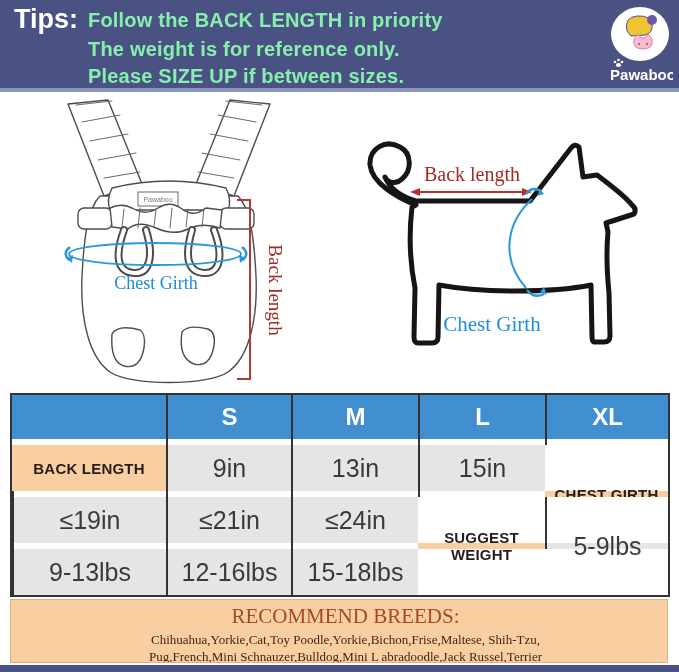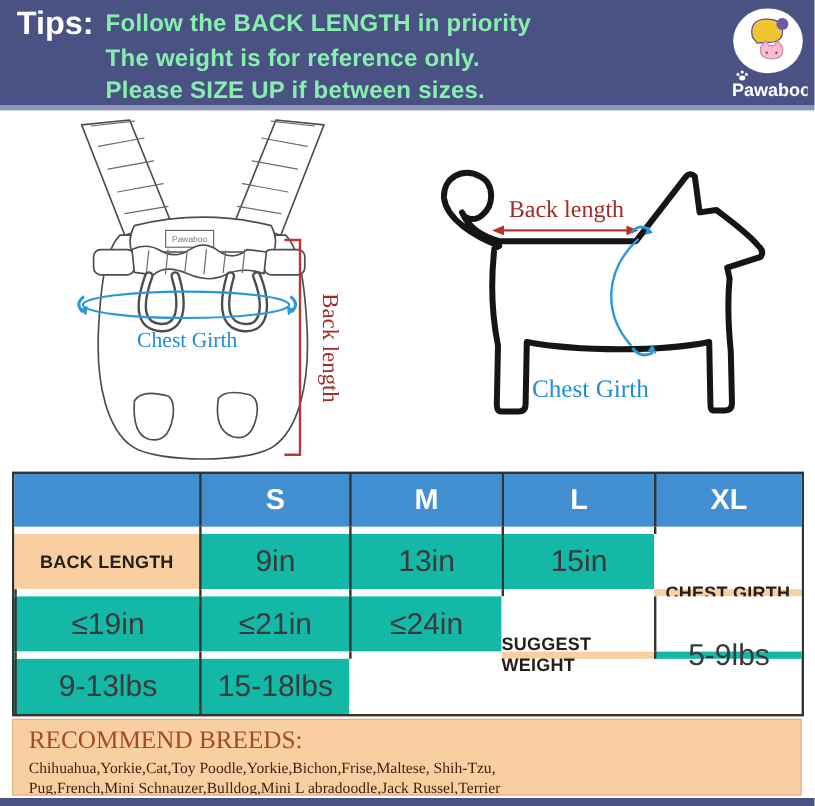--- a/index.html
+++ b/index.html
@@ -1,18 +1,18 @@
 <!DOCTYPE html>
 <html><head>
 <meta charset="utf-8">
 <style>
   html,body{margin:0;padding:0;background:#fff;}
   .screen{
     position:relative;width:679px;height:672px;overflow:hidden;
-    background:#ffffff;font-family:"Liberation Sans",sans-serif;
+    background:#ffffff;font-family:"Liberation Sans",sans-serif;text-align:center;
   }
   
   .banner{position:absolute;left:0;top:0;width:679px;height:88px;background:#4a5284;}
   .banner-edge{position:absolute;left:0;top:88px;width:679px;height:4px;background:#8b94ba;}
   .tips-label{position:absolute;left:14px;top:4px;color:#fff;font-size:27px;font-weight:700;}
   .tip-line{position:absolute;left:88px;color:#86efac;font-size:20px;font-weight:600;letter-spacing:.2px;}
   .tip-1{top:9px}.tip-2{top:38px}.tip-3{top:65px}
   .logo{position:absolute;right:6px;top:5px;width:66px;height:82px;}
   
   .fig{position:absolute;}
@@ -29,21 +29,21 @@
     position:absolute;left:10px;top:393px;width:656px;
     display:grid;
     grid-template-columns:154px 125px 127px 127px 1fr;
     grid-template-rows:44px 6px 46px 6px 46px 6px 46px;
     border:2px solid #333;background:#fff;
   }
   .cell{display:flex;align-items:center;justify-content:center;}
   .sep{border-left:2px solid #333;}
   .th{background:#418fd0;color:#fff;font-weight:700;font-size:24px;}
   .rowlabel{background:#f9cfa2;color:#241d18;font-weight:700;font-size:15px;letter-spacing:.2px;}
-  .val{background:#14b8a6;color:#3a3a3a;font-size:25px;}
+  .val{background:#e5e5e5;color:#3a3a3a;font-size:25px;}
   .gap{background:#fff;}
   
   .breeds{
     position:absolute;left:10px;top:599px;width:643px;height:58px;
     background:#f9cfa2;border:1px solid #deb183;
     padding:4px 0 0 13px;font-family:"Liberation Serif",serif;overflow:hidden;
   }
   .breeds-title{color:#a34a28;font-size:21px;margin:0 0 3px 0;}
   .breeds-line{color:#401f12;font-size:13px;line-height:1.28;}
   .bottom-strip{position:absolute;left:0;top:665px;width:679px;height:7px;background:#4a5284;}
@@ -170,20 +170,21 @@
 
     <div class="gap"></div>
     <div class="gap sep"></div>
     <div class="gap sep"></div>
     <div class="gap sep"></div>
     <div class="gap sep"></div>
 
     <div class="cell rowlabel">SUGGEST WEIGHT</div>
     <div class="cell val sep">5-9lbs</div>
     <div class="cell val sep">9-13lbs</div>
+    <div class="cell val sep">12-16lbs</div>
     <div class="cell val sep">15-18lbs</div>
   </div>
 
   <div class="breeds">
     <div class="breeds-title">RECOMMEND BREEDS:</div>
     <div class="breeds-line">Chihuahua,Yorkie,Cat,Toy Poodle,Yorkie,Bichon,Frise,Maltese, Shih-Tzu,</div>
     <div class="breeds-line">Pug,French,Mini Schnauzer,Bulldog,Mini L abradoodle,Jack Russel,Terrier</div>
   </div>
 
   <div class="bottom-strip"></div>

